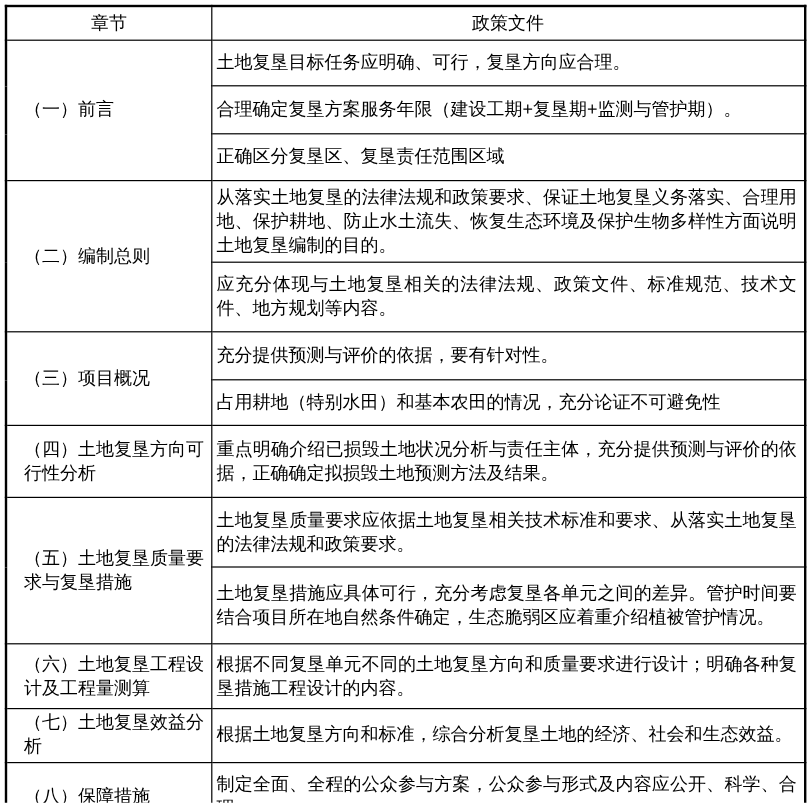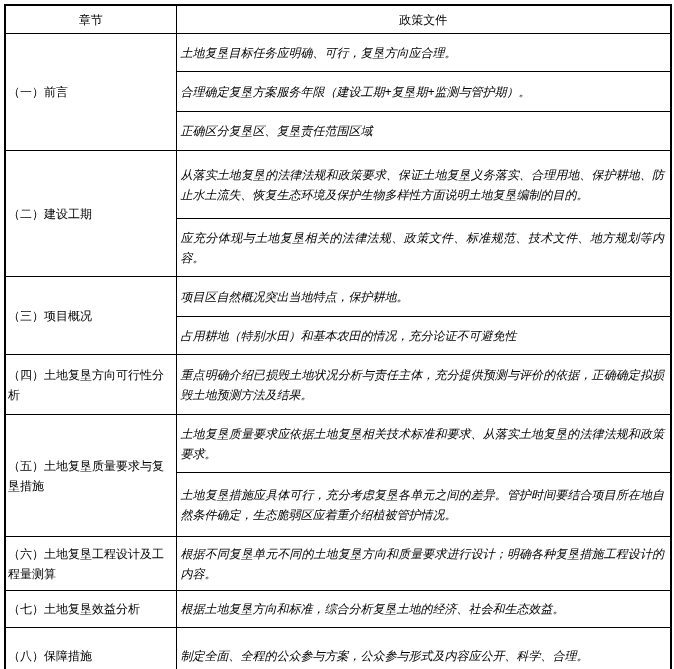--- a/index.html
+++ b/index.html
@@ -17,39 +17,38 @@
     font-family: "Liberation Sans", sans-serif;
   }
   table.doc-table {
     border-collapse: collapse;
     table-layout: fixed;
     width: 666px;
     border: 2px solid #000000;
   }
   table.doc-table td {
     border: 1px solid #000000;
-    font-size: 12px;
+    font-size: 15px;
     line-height: 20px;
     vertical-align: middle;
     overflow: hidden;
     word-break: break-all;
   }
   tr.hdr td {
     text-align: center;
     height: 25px;
     padding: 1px 2px;
   }
   td.chap {
-    padding: 2px 3px 2px 2px;
+    padding: 2px 3px 2px 14px;
     text-align: left;
   }
   td.pt {
     padding: 3px 6px 3px 4px;
     text-align: justify;
-    font-style: italic;
   }
 </style>
 </head>
 <body>
 
 <div class="page">
   <table class="doc-table">
     <colgroup>
       <col style="width:171px">
       <col style="width:495px">
@@ -65,30 +64,30 @@
         <td class="pt">土地复垦目标任务应明确、可行，复垦方向应合理。</td>
       </tr>
       <tr style="height:40px">
         <td class="pt">合理确定复垦方案服务年限（建设工期+复垦期+监测与管护期）。</td>
       </tr>
       <tr style="height:39px">
         <td class="pt">正确区分复垦区、复垦责任范围区域</td>
       </tr>
 
       <tr style="height:68px">
-        <td class="chap" rowspan="2">（二）建设工期</td>
+        <td class="chap" rowspan="2">（二）编制总则</td>
         <td class="pt">从落实土地复垦的法律法规和政策要求、保证土地复垦义务落实、合理用地、保护耕地、防止水土流失、恢复生态环境及保护生物多样性方面说明土地复垦编制的目的。</td>
       </tr>
       <tr style="height:58px">
         <td class="pt">应充分体现与土地复垦相关的法律法规、政策文件、标准规范、技术文件、地方规划等内容。</td>
       </tr>
 
       <tr style="height:40px">
         <td class="chap" rowspan="2">（三）项目概况</td>
-        <td class="pt">项目区自然概况突出当地特点，保护耕地。</td>
+        <td class="pt">充分提供预测与评价的依据，要有针对性。</td>
       </tr>
       <tr style="height:38px">
         <td class="pt">占用耕地（特别水田）和基本农田的情况，充分论证不可避免性</td>
       </tr>
 
       <tr style="height:60px">
         <td class="chap">（四）土地复垦方向可行性分析</td>
         <td class="pt">重点明确介绍已损毁土地状况分析与责任主体，充分提供预测与评价的依据，正确确定拟损毁土地预测方法及结果。</td>
       </tr>
 

